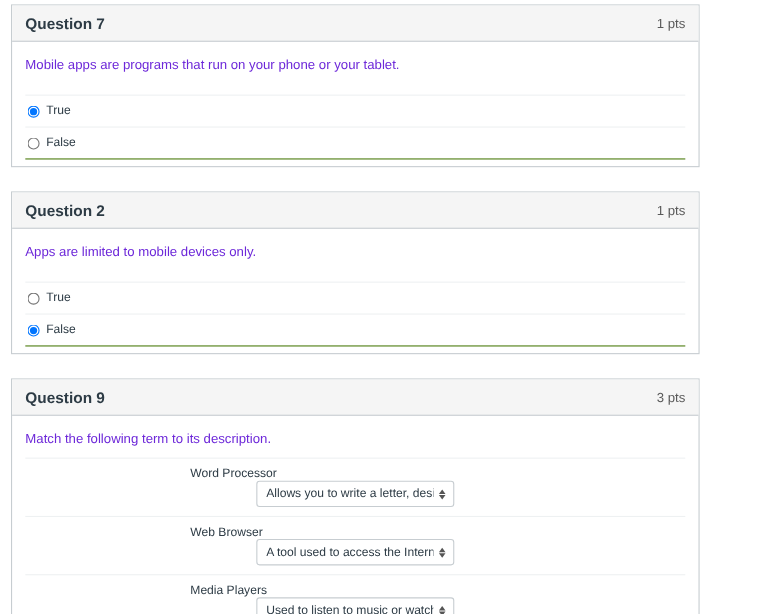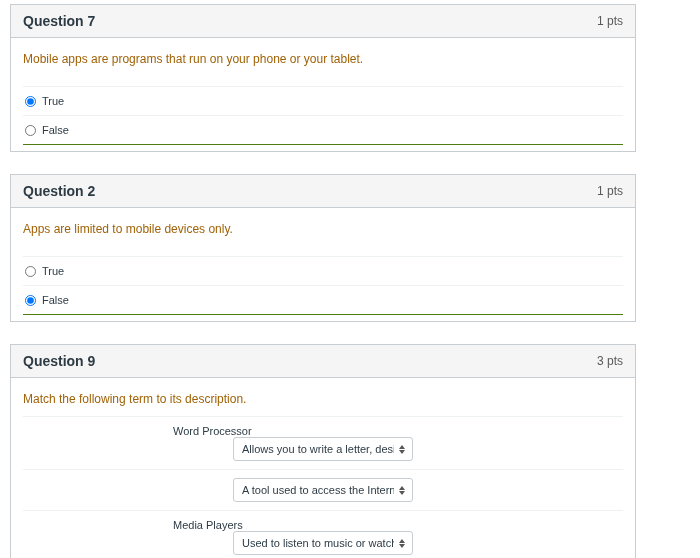--- a/index.html
+++ b/index.html
@@ -34,21 +34,21 @@
   }
   .q-pts {
     font-size: 12px;
     color: #595959;
   }
   .q-body {
     padding: 14px 12px 6px 12px;
   }
   .q-prompt {
     font-size: 12px;
-    color: #a16207;
+    color: #6d28d9;
     margin-bottom: 10px;
   }
   .opt-list {
     margin-top: 20px;
   }
   .opt-row {
     display: flex;
     align-items: center;
     gap: 6px;
     padding: 8px 0 8px 2px;
@@ -185,20 +185,21 @@
           <div class="match-select-wrap">
             <span class="match-select-text">Allows you to write a letter, desi</span>
             <span class="sort-icon">
               <span class="tri-up"></span>
                 <span class="tri-down"></span>
             </span>
           </div>
         </div>
 
         <div class="match-row">
+          <div class="match-term">Web Browser</div>
           <div class="match-select-wrap">
             <span class="match-select-text">A tool used to access the Intern</span>
             <span class="sort-icon">
               <span class="tri-up"></span>
                 <span class="tri-down"></span>
             </span>
           </div>
         </div>
 
         <div class="match-row">

